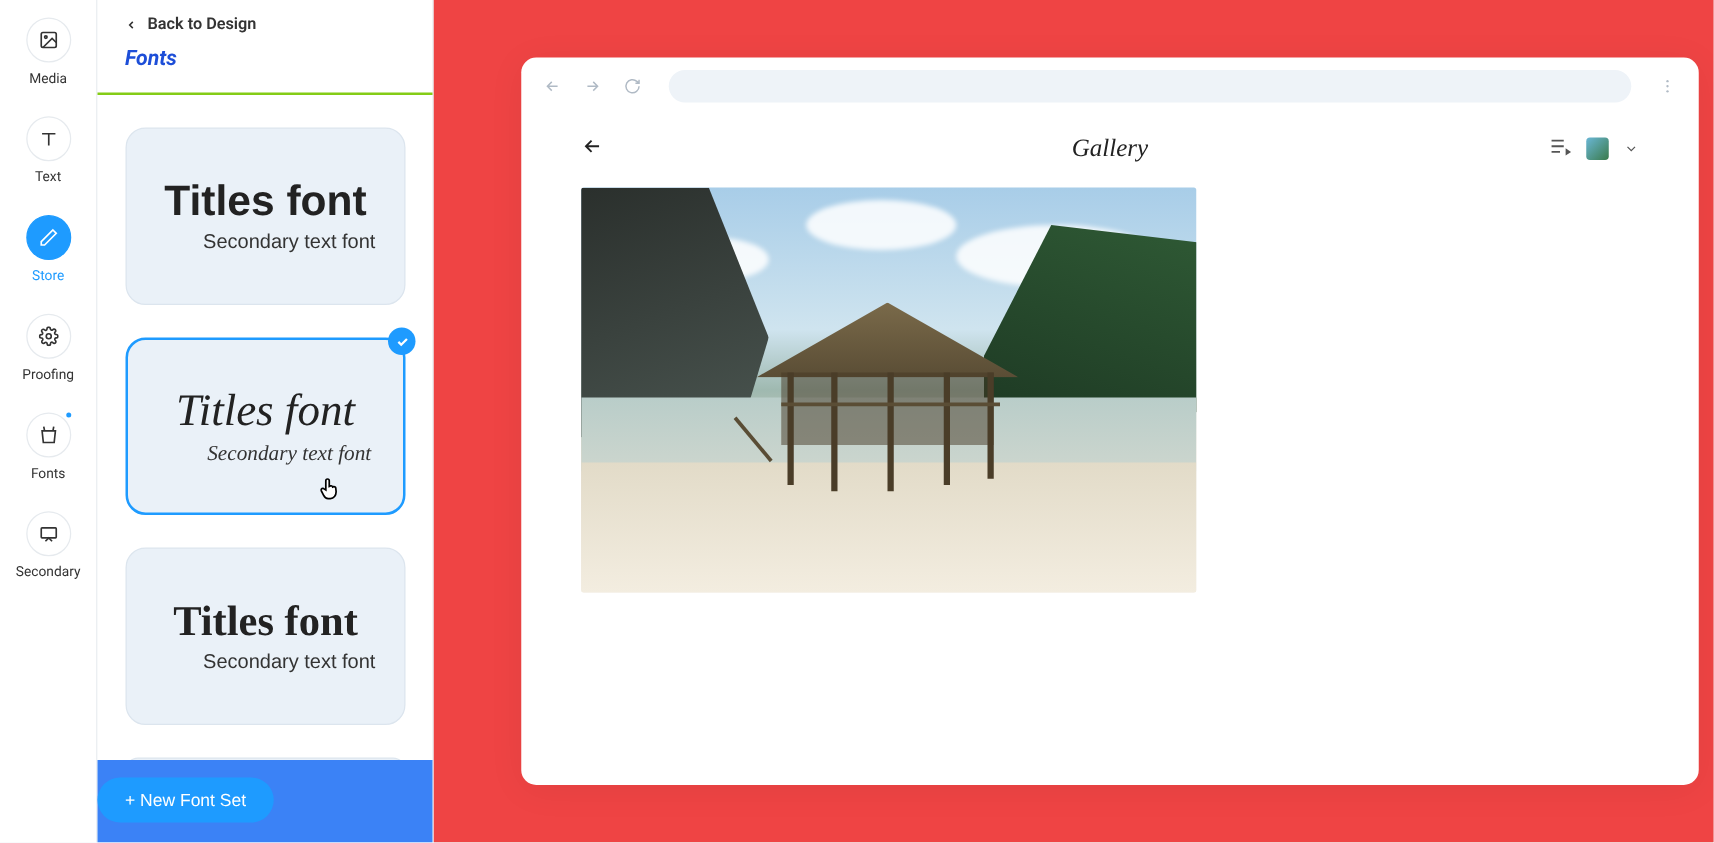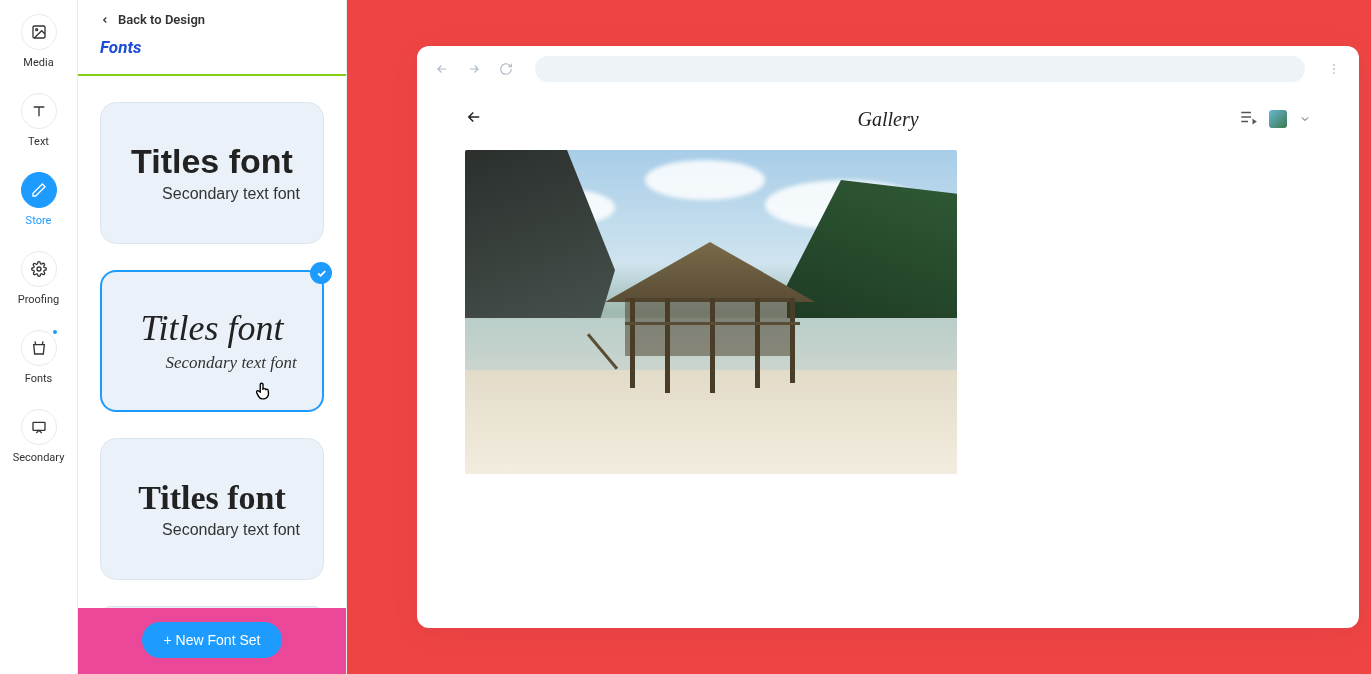--- a/index.html
+++ b/index.html
@@ -33,21 +33,21 @@
 
 .f1 .font-title { font-family: Arial, sans-serif; font-weight: 800; }
 .f1 .font-sub { font-family: Arial, sans-serif; }
 .f2 .font-title { font-family: "Snell Roundhand", "Brush Script MT", cursive; font-style: italic; font-size: 36px; }
 .f2 .font-sub { font-family: "Snell Roundhand", "Brush Script MT", cursive; font-style: italic; font-size: 17px; }
 .f3 .font-title { font-family: Georgia, "Times New Roman", serif; font-weight: 800; }
 .f3 .font-sub { font-family: Arial, sans-serif; }
 
 .cursor-hand { position: absolute; left: 150px; top: 108px; pointer-events: none; }
 
-.panel-footer { padding: 14px 0 16px; display: flex; justify-content: center; background: #ec4899; }
+.panel-footer { padding: 14px 0 16px; display: flex; background: #3b82f6; }
 .new-font-btn { background: #1e9bff; color: #fff; border: none; border-radius: 20px; padding: 10px 22px; font-size: 14px; font-weight: 500; cursor: pointer; }
 
 
 .canvas { flex: 1; position: relative; background: #ef4444; }
 .preview-window { position: absolute; left: 70px; top: 46px; right: 12px; bottom: 46px; background: #fff; border-radius: 12px; box-shadow: 0 4px 30px rgba(0,0,0,0.06); display: flex; flex-direction: column; }
 
 .browser-bar { height: 46px; display: flex; align-items: center; padding: 0 14px; gap: 10px; }
 .nav-arrow, .nav-reload, .more-btn { width: 22px; height: 22px; display: flex; align-items: center; justify-content: center; color: #b0bac5; cursor: pointer; }
 .url-bar { flex: 1; height: 26px; background: #eef3f8; border-radius: 14px; margin: 0 8px; }
 

